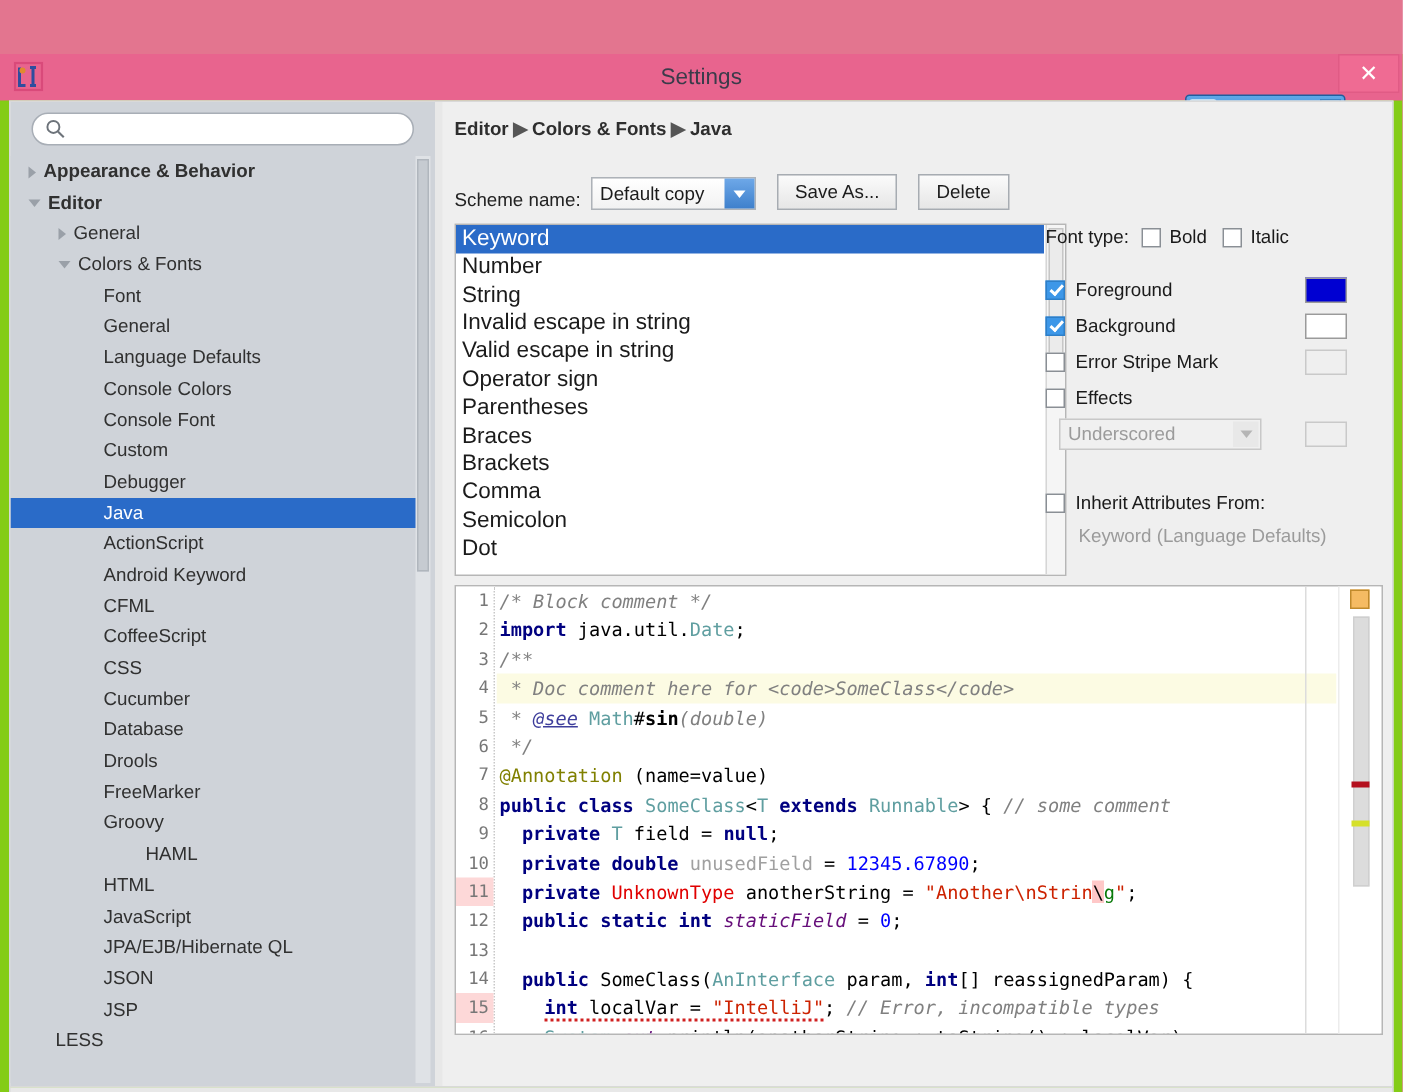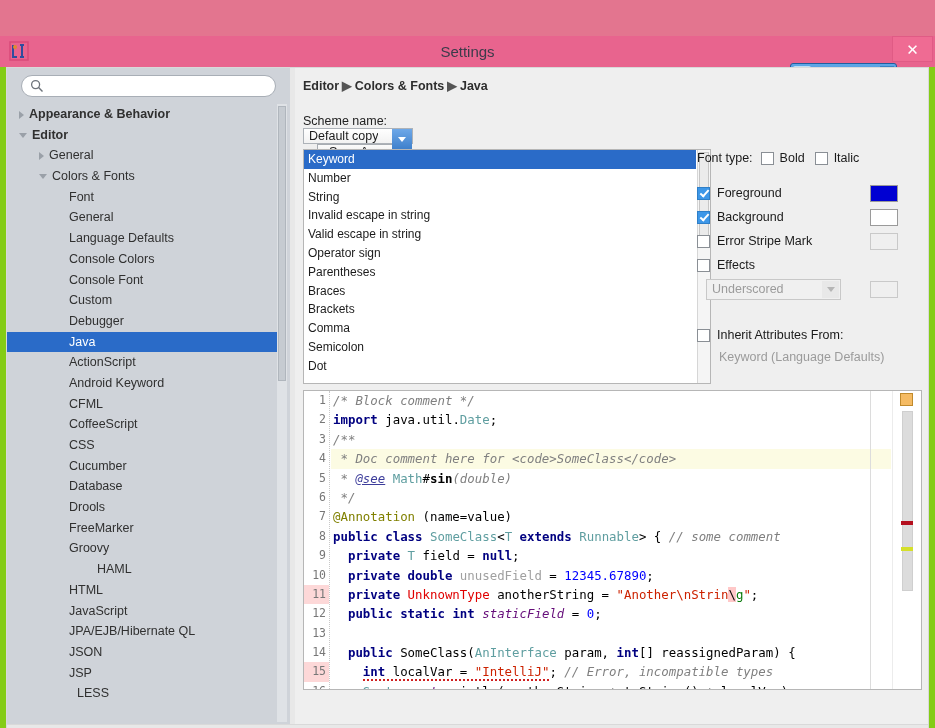--- a/index.html
+++ b/index.html
@@ -155,21 +155,21 @@
   .breadcrumb {
     position: absolute; left: 8px; top: 10px;
     font-size: 12.5px; font-weight: bold; color: #2e2e2e;
     white-space: nowrap;
   }
   .bc-sep { color: #555; padding: 0 3px; font-weight: bold; }
 
   .scheme-row {
     position: absolute; left: 8px; top: 46px;
     height: 26px;
-    display: flex; align-items: flex-start; flex-direction: column;
+    display: flex; align-items: flex-end;
   }
   .scheme-label { font-size: 12.5px; color: #222; margin-right: 7px; }
   .combo {
     position: relative;
     width: 110px; height: 22px;
     border: 1px solid #adb2b8;
     background: linear-gradient(#ffffff,#f2f2f2);
     box-sizing: border-box;
     display: flex; align-items: center;
     cursor: pointer;
@@ -208,21 +208,21 @@
     position: absolute; left: 8px; top: 81px;
     width: 408px; height: 235px;
     background: #ffffff;
     border: 1px solid #b6b6b6;
     box-sizing: border-box;
     overflow: hidden;
   }
   .list-inner { position: absolute; left:0; top:0; right: 14px; top:0; }
   .list-row {
     height: 18.8px; line-height: 18.8px;
-    font-size: 12px;
+    font-size: 15px;
     color: #1b1b1b;
     padding-left: 4px;
     white-space: nowrap;
     cursor: default;
   }
   .list-row.sel { background: #2a6bc8; color: #ffffff; }
   .list-scrollbar {
     position: absolute; right: 0; top: 0;
     width: 13px; height: 233px;
     background: #f5f5f5;
@@ -543,21 +543,21 @@
           <div class="tree-row" style="padding-left: 52px;"><span class="tw none"></span><span>Database</span></div>
           <div class="tree-row" style="padding-left: 52px;"><span class="tw none"></span><span>Drools</span></div>
           <div class="tree-row" style="padding-left: 52px;"><span class="tw none"></span><span>FreeMarker</span></div>
           <div class="tree-row" style="padding-left: 52px;"><span class="tw none"></span><span>Groovy</span></div>
           <div class="tree-row" style="padding-left: 80px;"><span class="tw none"></span><span>HAML</span></div>
           <div class="tree-row" style="padding-left: 52px;"><span class="tw none"></span><span>HTML</span></div>
           <div class="tree-row" style="padding-left: 52px;"><span class="tw none"></span><span>JavaScript</span></div>
           <div class="tree-row" style="padding-left: 52px;"><span class="tw none"></span><span>JPA/EJB/Hibernate QL</span></div>
           <div class="tree-row" style="padding-left: 52px;"><span class="tw none"></span><span>JSON</span></div>
           <div class="tree-row" style="padding-left: 52px;"><span class="tw none"></span><span>JSP</span></div>
-          <div class="tree-row" style="padding-left: 60px;"><span class="tw none"></span><span>LESS</span></div>
+          <div class="tree-row" style="padding-left: 20px;"><span class="tw none"></span><span>LESS</span></div>
         </div>
 
       <div class="tree-scrollbar">
         <div class="tree-thumb"></div>
       </div>
     </div>
 
     <div class="pane-divider"></div>
 
     <div class="rightpane">

